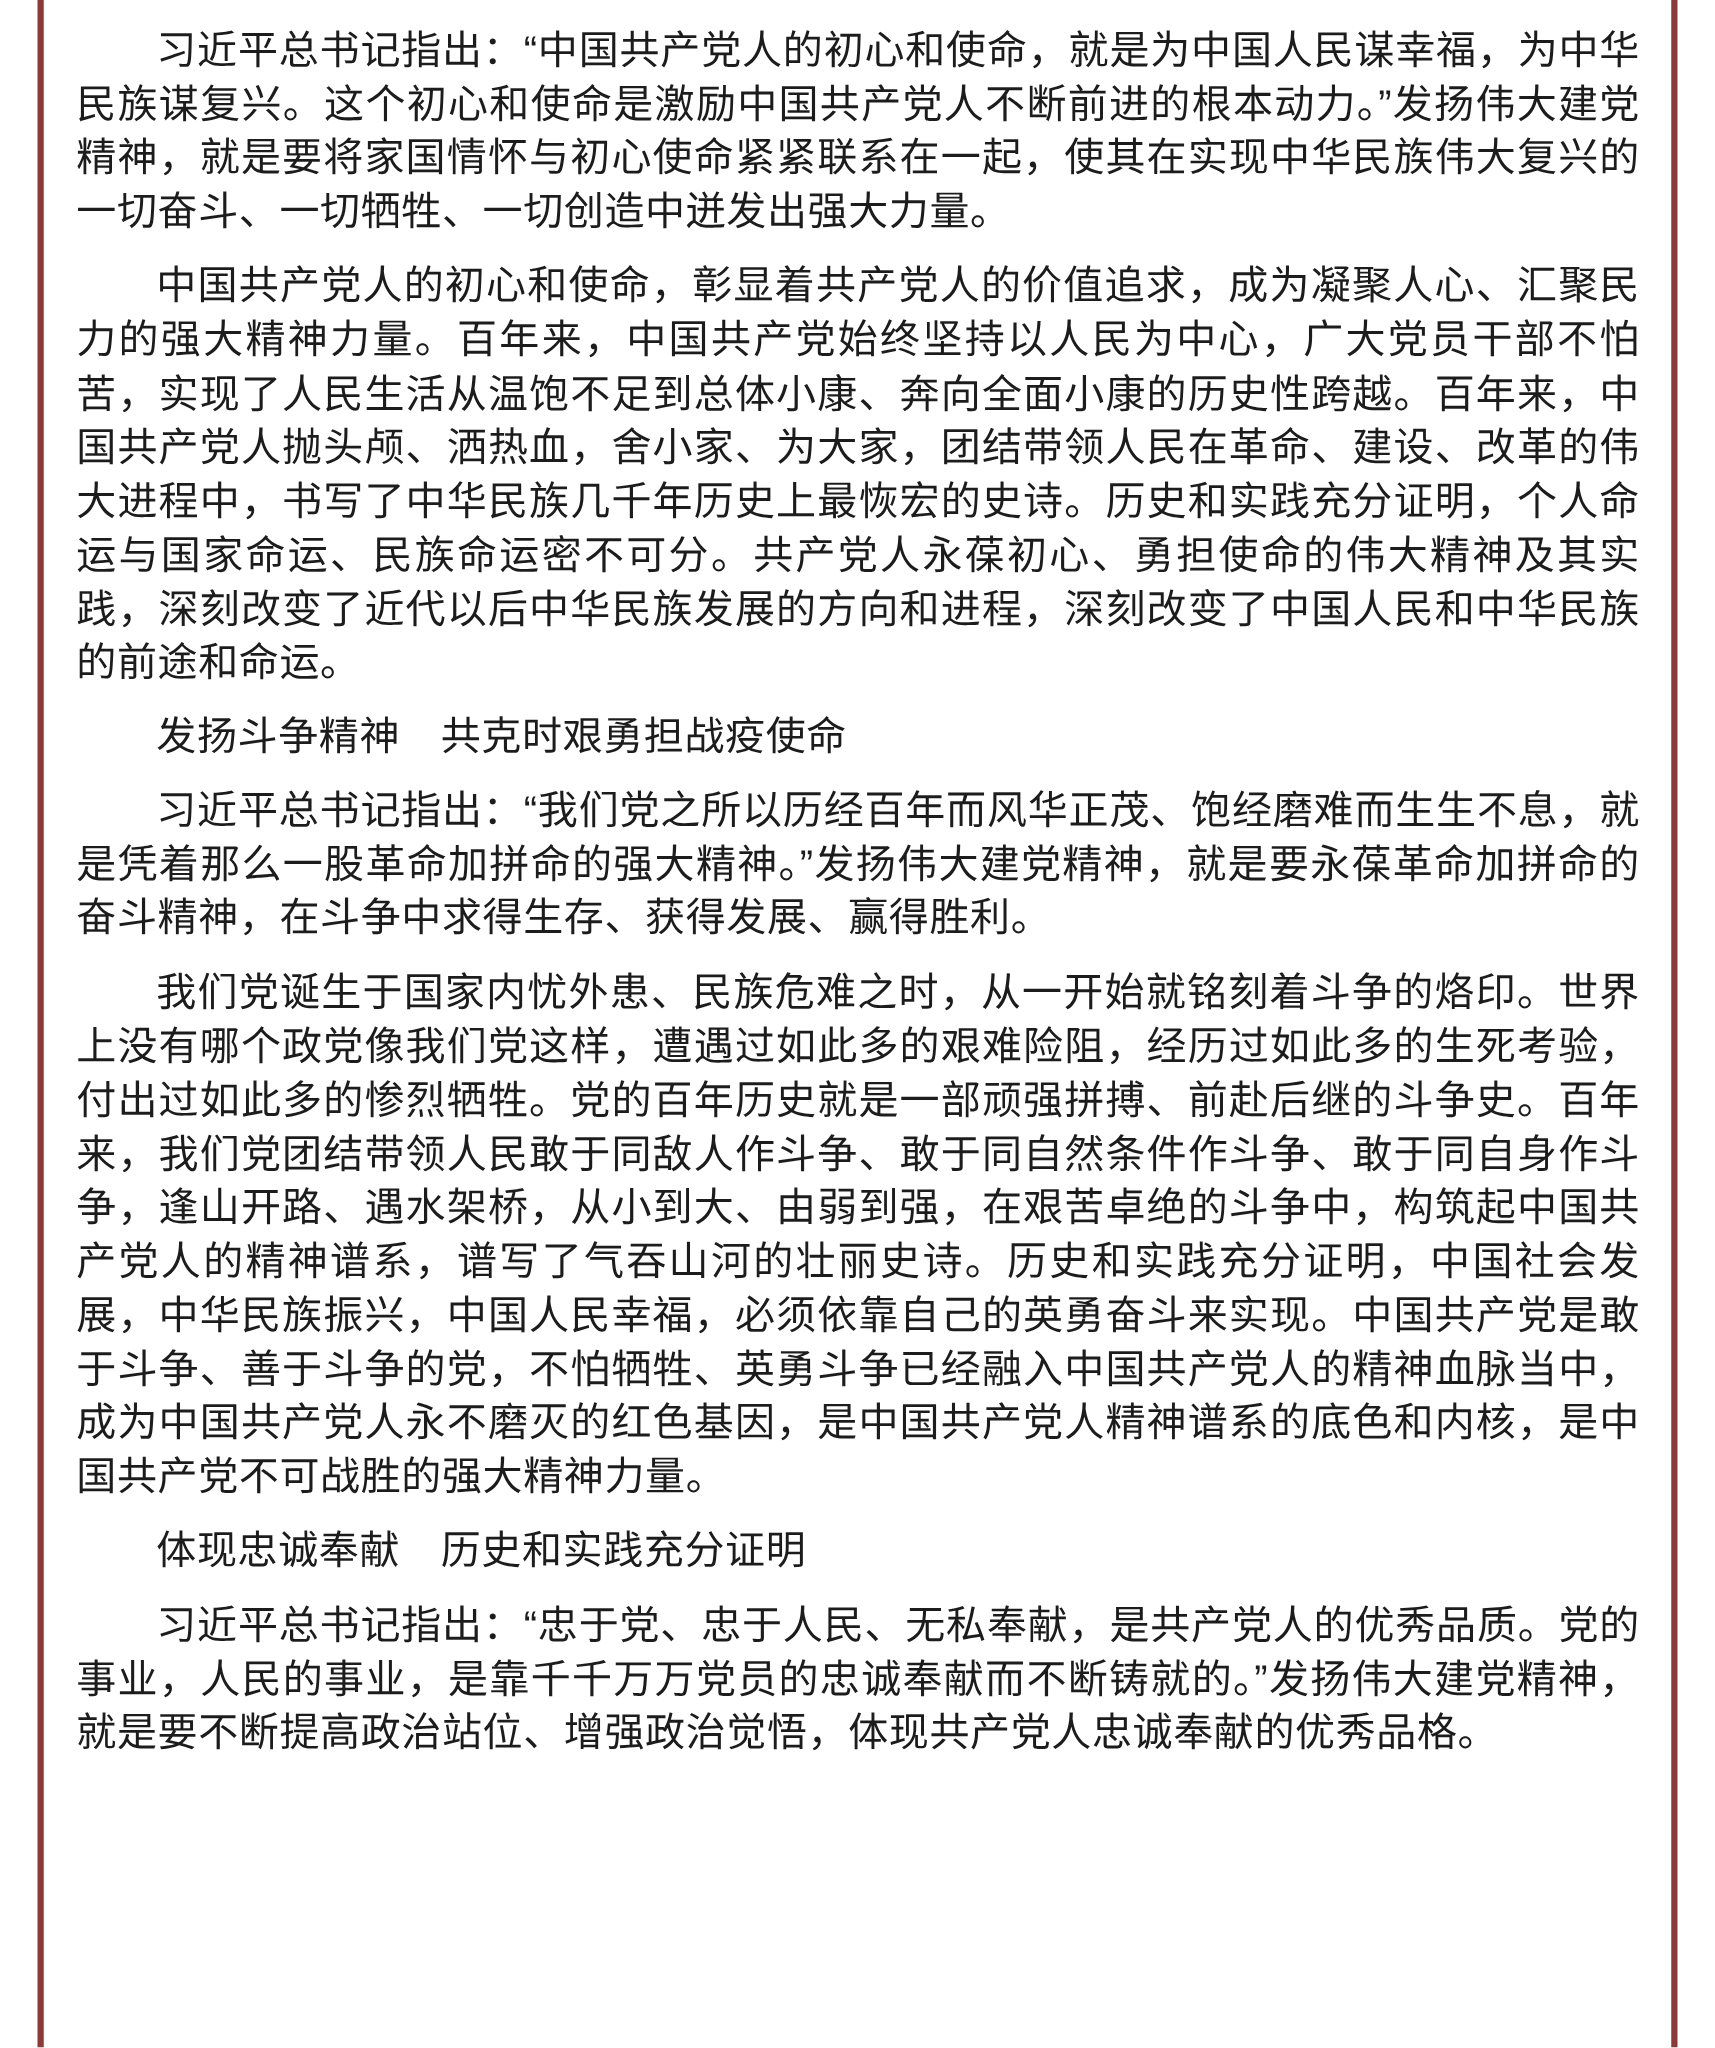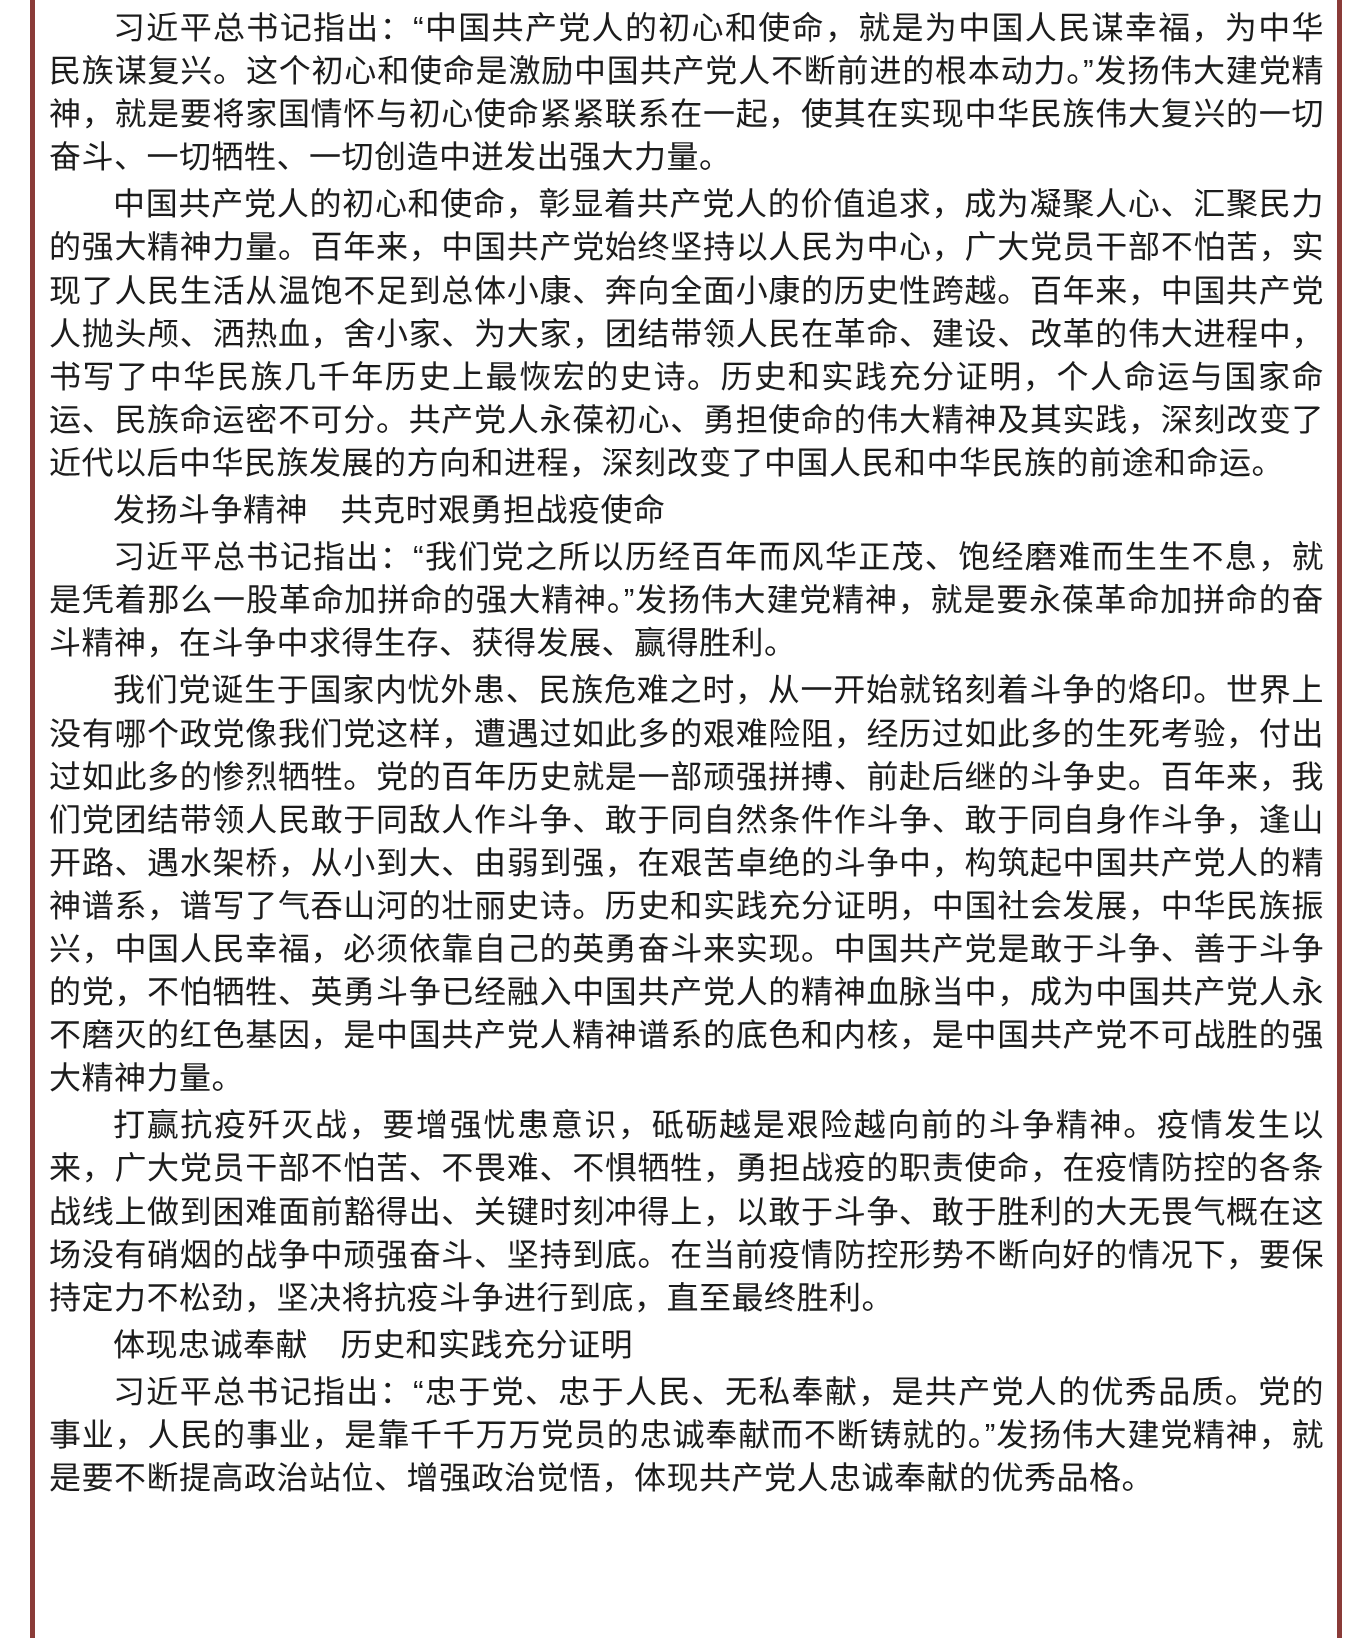--- a/index.html
+++ b/index.html
@@ -12,21 +12,21 @@
     min-height: 1638px;
     border-left: 5px solid var(--border-color);
     border-right: 5px solid var(--border-color);
     padding: 3px 9px 6px 10px;
   }
   .article {
     font-family: "Liberation Sans", "DejaVu Sans", sans-serif;
     color: var(--text-color);
   }
   .article p {
-    margin: 4px;
+    margin: 16px;
     font-size: 32px;
     line-height: 43.1px;
     text-indent: 2em;
     text-align: justify;
     letter-spacing: 0.5px;
   }
   .article p.heading {
     font-weight: 400;
     text-align: left;
   }
@@ -34,17 +34,16 @@
 </head>
 <body>
 
 <div class="frame">
   <article class="article">
     <p>习近平总书记指出：“中国共产党人的初心和使命，就是为中国人民谋幸福，为中华民族谋复兴。这个初心和使命是激励中国共产党人不断前进的根本动力。”发扬伟大建党精神，就是要将家国情怀与初心使命紧紧联系在一起，使其在实现中华民族伟大复兴的一切奋斗、一切牺牲、一切创造中迸发出强大力量。</p>
     <p>中国共产党人的初心和使命，彰显着共产党人的价值追求，成为凝聚人心、汇聚民力的强大精神力量。百年来，中国共产党始终坚持以人民为中心，广大党员干部不怕苦，实现了人民生活从温饱不足到总体小康、奔向全面小康的历史性跨越。百年来，中国共产党人抛头颅、洒热血，舍小家、为大家，团结带领人民在革命、建设、改革的伟大进程中，书写了中华民族几千年历史上最恢宏的史诗。历史和实践充分证明，个人命运与国家命运、民族命运密不可分。共产党人永葆初心、勇担使命的伟大精神及其实践，深刻改变了近代以后中华民族发展的方向和进程，深刻改变了中国人民和中华民族的前途和命运。</p>
     <p class="heading">发扬斗争精神　共克时艰勇担战疫使命</p>
     <p>习近平总书记指出：“我们党之所以历经百年而风华正茂、饱经磨难而生生不息，就是凭着那么一股革命加拼命的强大精神。”发扬伟大建党精神，就是要永葆革命加拼命的奋斗精神，在斗争中求得生存、获得发展、赢得胜利。</p>
     <p>我们党诞生于国家内忧外患、民族危难之时，从一开始就铭刻着斗争的烙印。世界上没有哪个政党像我们党这样，遭遇过如此多的艰难险阻，经历过如此多的生死考验，付出过如此多的惨烈牺牲。党的百年历史就是一部顽强拼搏、前赴后继的斗争史。百年来，我们党团结带领人民敢于同敌人作斗争、敢于同自然条件作斗争、敢于同自身作斗争，逢山开路、遇水架桥，从小到大、由弱到强，在艰苦卓绝的斗争中，构筑起中国共产党人的精神谱系，谱写了气吞山河的壮丽史诗。历史和实践充分证明，中国社会发展，中华民族振兴，中国人民幸福，必须依靠自己的英勇奋斗来实现。中国共产党是敢于斗争、善于斗争的党，不怕牺牲、英勇斗争已经融入中国共产党人的精神血脉当中，成为中国共产党人永不磨灭的红色基因，是中国共产党人精神谱系的底色和内核，是中国共产党不可战胜的强大精神力量。</p>
-    <p>打赢抗疫歼灭战，要增强忧患意识，砥砺越是艰险越向前的斗争精神。疫情发生以来，广大党员干部不怕苦、不畏难、不惧牺牲，勇担战疫的职责使命，在疫情防控的各条战线上做到困难面前豁得出、关键时刻冲得上，以敢于斗争、敢于胜利的大无畏气概在这场没有硝烟的战争中顽强奋斗、坚持到底。在当前疫情防控形势不断向好的情况下，要保持定力不松劲，坚决将抗疫斗争进行到底，直至最终胜利。</p>
     <p class="heading">体现忠诚奉献　历史和实践充分证明</p>
     <p>习近平总书记指出：“忠于党、忠于人民、无私奉献，是共产党人的优秀品质。党的事业，人民的事业，是靠千千万万党员的忠诚奉献而不断铸就的。”发扬伟大建党精神，就是要不断提高政治站位、增强政治觉悟，体现共产党人忠诚奉献的优秀品格。</p>
   </article>
 </div>
 
 </body></html>

